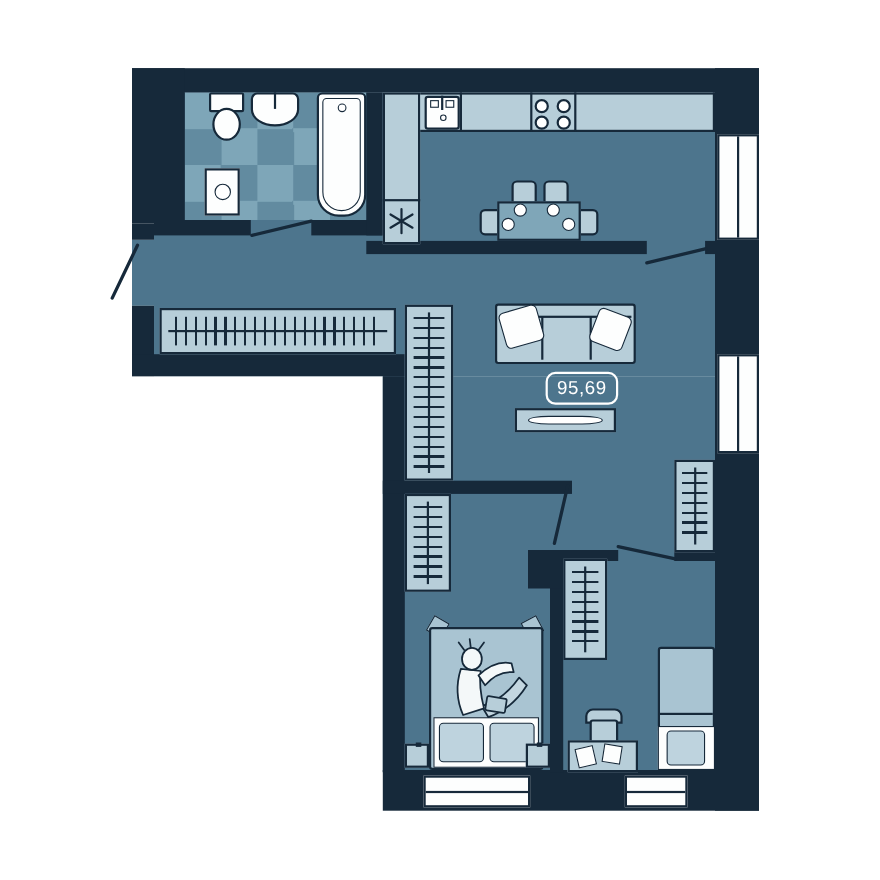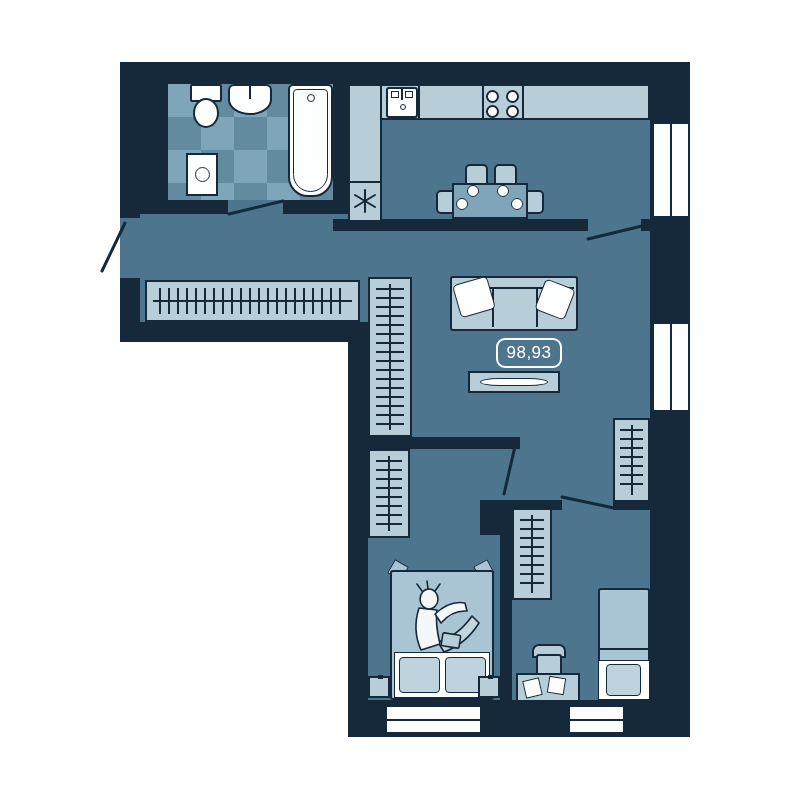--- a/index.html
+++ b/index.html
@@ -138,21 +138,21 @@
 
   <div class="lightbox" style="left:450px;top:276px;width:128px;height:55px;border-radius:3px;">
     <div class="abs" style="left:2px;right:2px;top:9px;height:2px;background:var(--c-wall);"></div>
     <div class="abs" style="left:40px;top:10px;bottom:2px;width:2px;background:var(--c-wall);"></div>
     <div class="abs" style="left:84px;top:10px;bottom:2px;width:2px;background:var(--c-wall);"></div>
   </div>
   <div class="whitebox" style="left:456px;top:280px;width:36px;height:34px;border-radius:5px;transform:rotate(-16deg);border-width:1.5px;"></div>
   <div class="whitebox" style="left:539px;top:283px;width:32px;height:33px;border-radius:5px;transform:rotate(21deg);border-width:1.5px;"></div>
 
   <div class="area-label" style="left:496px;top:338px;width:62px;height:26px;">
-    <span>98,93</span>
+    <span>95,69</span>
   </div>
 
   <div class="lightbox" style="left:468px;top:371px;width:92px;height:22px;">
     <div class="abs" style="left:10px;top:5px;width:68px;height:8px;background:#fff;border:1.5px solid var(--c-wall);border-radius:50%/90%;"></div>
   </div>
 
   <div class="abs" style="left:390px;top:562px;width:16px;height:16px;background:var(--c-blanket);border:1.5px solid var(--c-wall);transform:rotate(30deg);"></div>
   <div class="abs" style="left:476px;top:562px;width:16px;height:16px;background:var(--c-blanket);border:1.5px solid var(--c-wall);transform:rotate(-28deg);"></div>
   <div class="abs" style="left:390px;top:570px;width:104px;height:130px;background:var(--c-blanket);border:2px solid var(--c-wall);border-radius:3px;"></div>
   <div class="whitebox" style="left:394px;top:652px;width:96px;height:46px;border-width:1.5px;">

